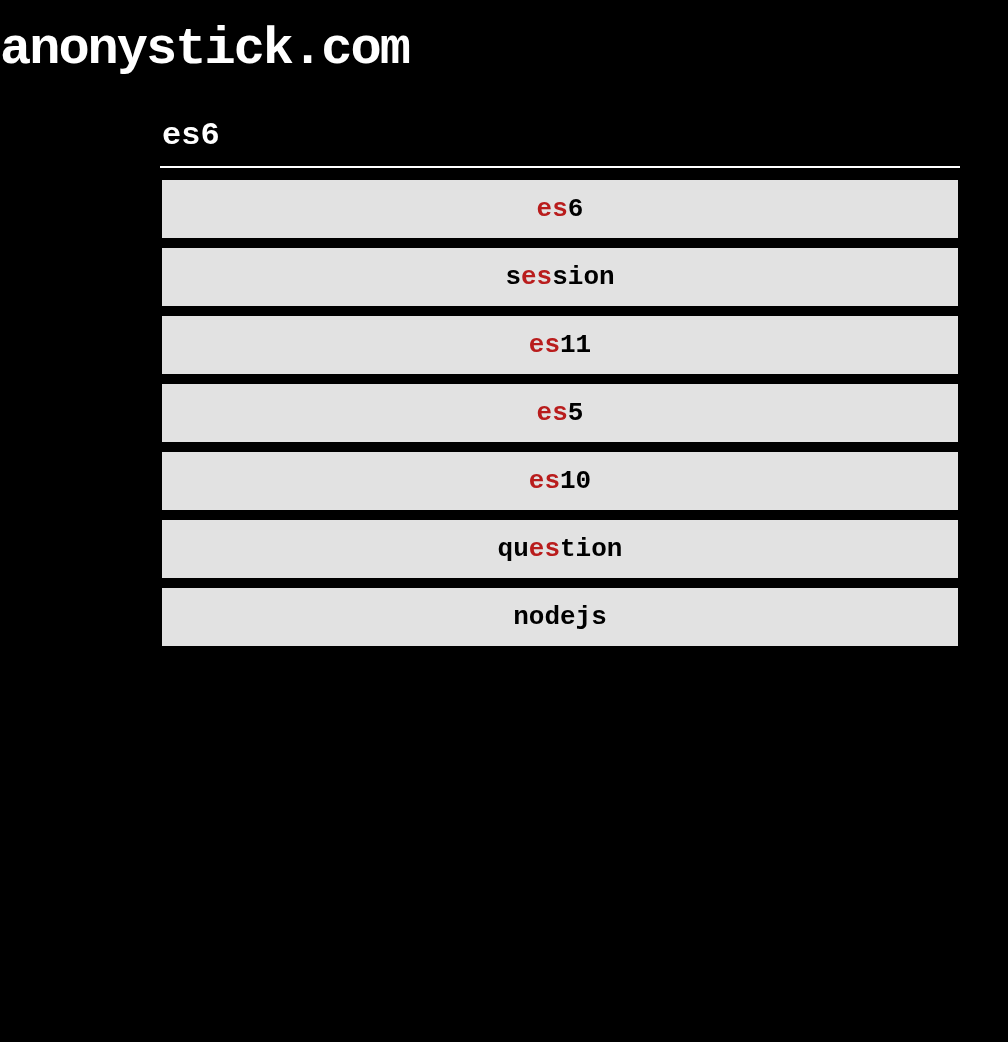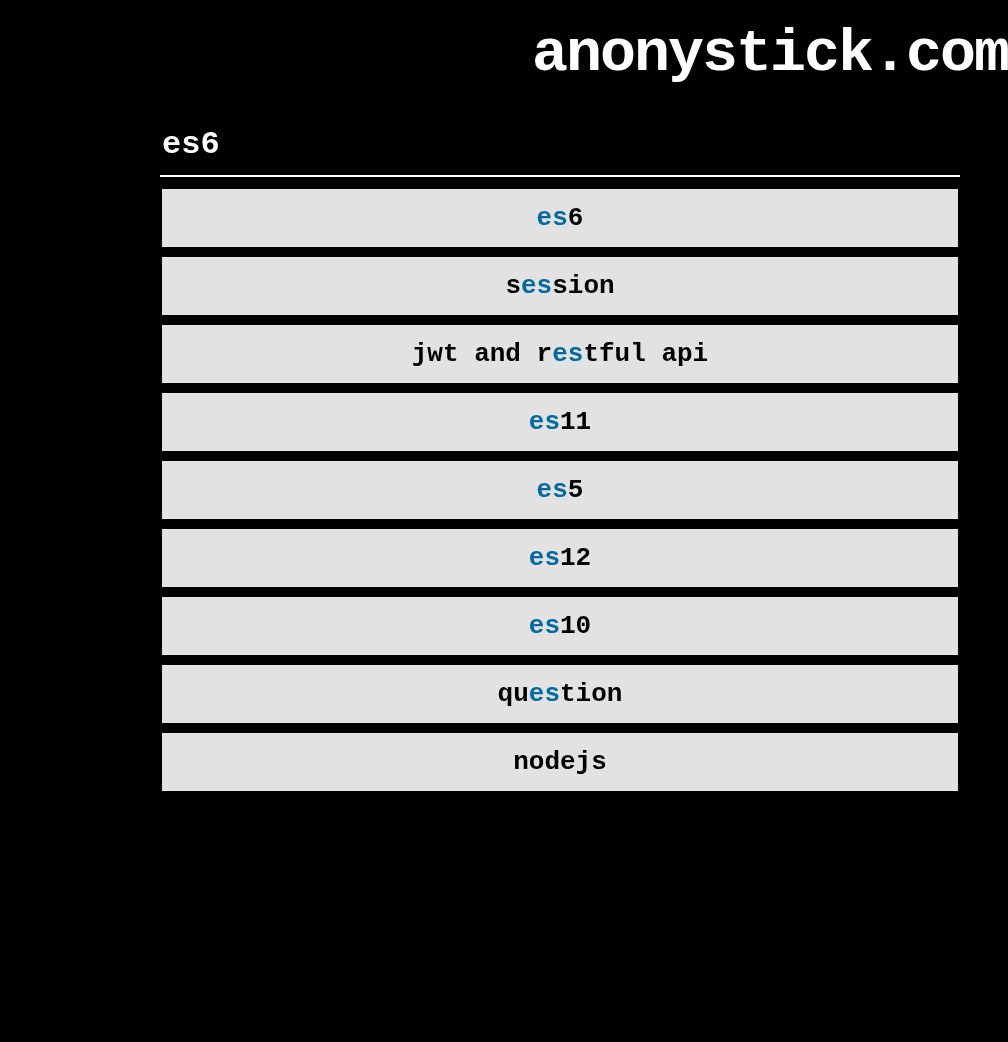--- a/index.html
+++ b/index.html
@@ -9,23 +9,23 @@
     }
     body {
       background-color: #000000;
       font-family: 'Courier New', Courier, monospace;
       width: 1008px;
       height: 1042px;
       overflow: hidden;
     }
     .header {
       color: #ffffff;
-      font-size: 60px;
+      font-size: 52px;
       font-weight: bold;
-      text-align: right;
+      text-align: left;
       padding: 20px 0 30px 0;
       letter-spacing: -2px;
     }
     .content {
       margin-left: 160px;
       margin-right: 48px;
       font-family: Liberation Mono, monospace;
     }
     .search-label {
       color: #ffffff;
@@ -44,34 +44,32 @@
       background-color: #e2e2e2;
       border: 2px solid #000000;
       text-align: center;
       padding: 14px 0;
       font-size: 26px;
       font-weight: bold;
       color: #000000;
       cursor: pointer;
     }
     .highlight {
-      color: #0369a1;
+      color: #b91c1c;
     }
   </style>
 </head>
 <body>
 
 <div class="header">anonystick.com</div>
 
 <div class="content">
   <div class="search-label">es6</div>
   <div class="list">
       <div class="list-item"><span class="highlight">es</span>6</div>
       <div class="list-item">s<span class="highlight">es</span>sion</div>
-      <div class="list-item">jwt and r<span class="highlight">es</span>tful api</div>
       <div class="list-item"><span class="highlight">es</span>11</div>
       <div class="list-item"><span class="highlight">es</span>5</div>
-      <div class="list-item"><span class="highlight">es</span>12</div>
       <div class="list-item"><span class="highlight">es</span>10</div>
       <div class="list-item">qu<span class="highlight">es</span>tion</div>
       <div class="list-item">nodejs</div>
     </div>
 </div>
 
 </body></html>

